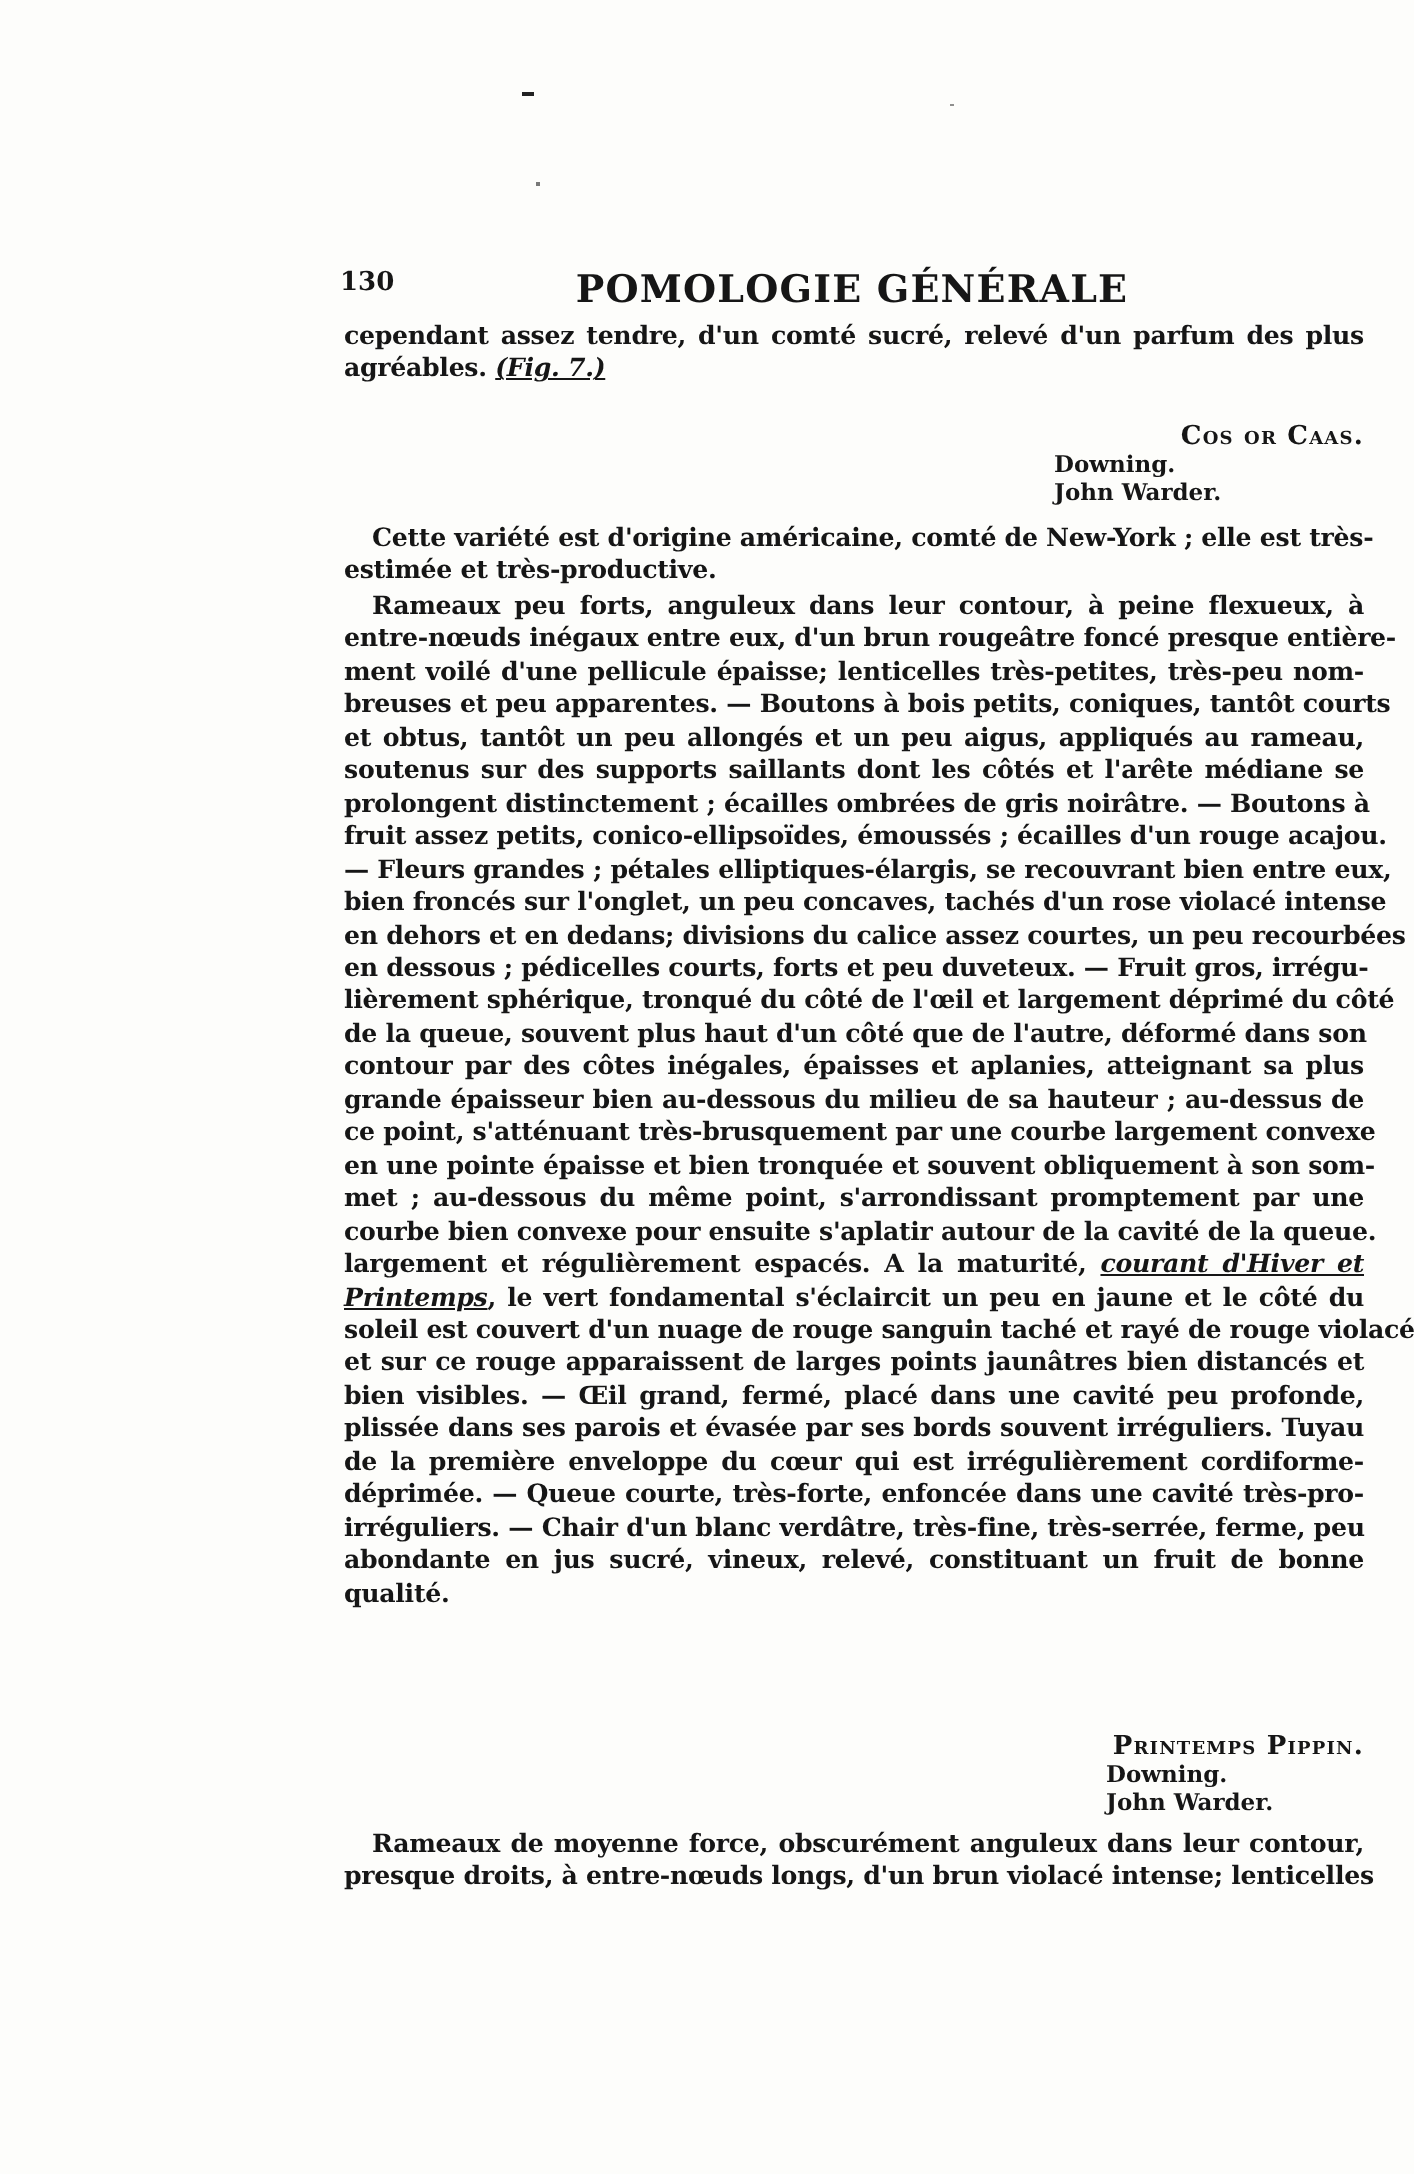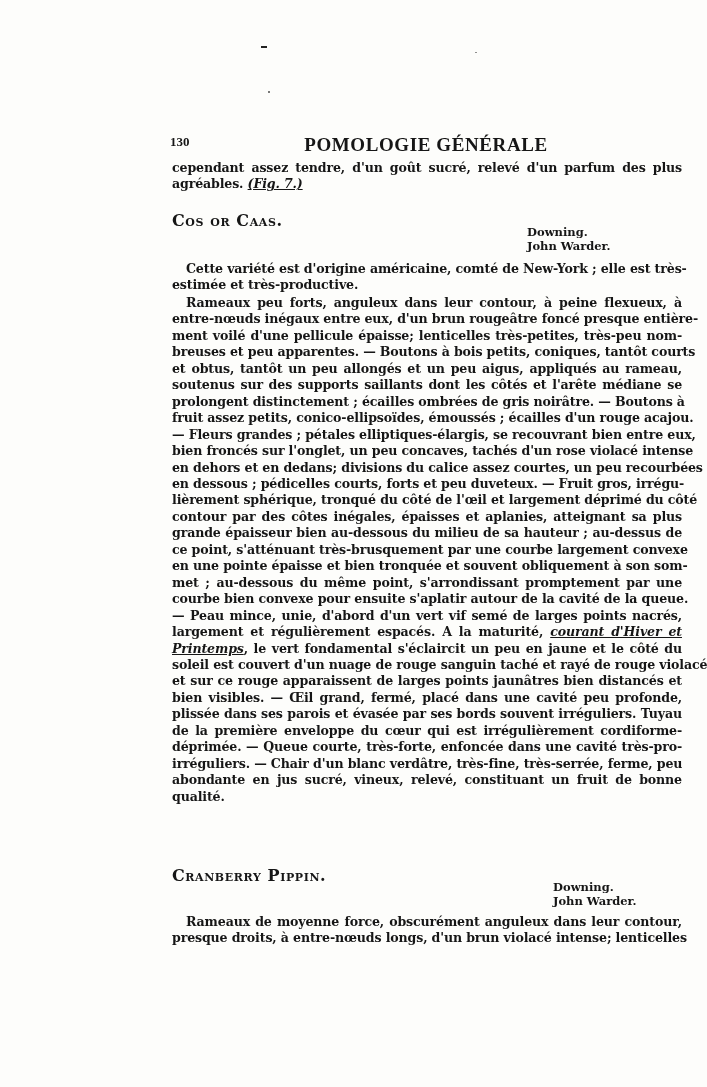--- a/index.html
+++ b/index.html
@@ -1,48 +1,48 @@
 <!DOCTYPE html>
 <html><head>
   <meta charset="utf-8">
   <style>
     html, body { margin: 0; padding: 0; background: #ffffff; }
     body { width: 707px; height: 1087px; position: relative; overflow: hidden;
       font-family: "DejaVu Serif", "Liberation Serif", serif; color: #161616; }
     .page { position: absolute; left: 0; top: 0; width: 707px; height: 1087px; background: #fdfdfb; }
     .speck { position: absolute; background: #222; }
-    .running-head { position: absolute; top: 134px; left: 170px; width: 512px; height: 16px; font-family: Liberation Serif, serif; }
+    .running-head { position: absolute; top: 134px; left: 170px; width: 512px; height: 16px; }
     .page-number { position: absolute; left: 0; top: 0; font-size: 13px; font-weight: bold; }
     .running-title { position: absolute; left: 0; right: 0; top: 0; text-align: center; font-size: 19px;
       letter-spacing: 0.6px; font-weight: bold; }
     .text-block { position: absolute; left: 172px; width: 510px; font-size: 12.6px; line-height: 16.45px;
       text-align: justify; font-weight: bold; letter-spacing: -0.15px; }
     .line { display: block; text-align: justify; text-align-last: justify; white-space: nowrap; }
     .line.last { text-align-last: left; }
-    .section-title { position: absolute; left: 172px; width: 510px; text-align: left; font-size: 16px;
+    .section-title { position: absolute; left: 172px; width: 510px; text-align: right; font-size: 13px;
       font-variant: small-caps; letter-spacing: 0.6px; font-weight: bold; }
     .authority { position: absolute; font-size: 11.5px; font-weight: bold; line-height: 14px; }
     i { font-style: italic; text-decoration: underline; }
   </style>
 </head>
 <body>
 
 <div class="page">
 
   <div class="speck" style="left:261px;top:46px;width:6px;height:2px;"></div>
   <div class="speck" style="left:475px;top:52px;width:2px;height:1px;opacity:.5"></div>
   <div class="speck" style="left:268px;top:91px;width:2px;height:2px;opacity:.6"></div>
 
   <div class="running-head">
     <span class="page-number">130</span>
     <div class="running-title">POMOLOGIE GÉNÉRALE</div>
   </div>
 
   <div class="text-block" style="top:160px;">
-    <span class="line">cependant assez tendre, d'un goût sucré, relevé d'un parfum des plus</span>
+    <span class="line">cependant assez tendre, d'un comté sucré, relevé d'un parfum des plus</span>
     <span class="line last"><span>agréables.</span> <i>(Fig. 7.)</i></span>
   </div>
 
   <div class="section-title" style="top:211px;">Cos or Caas.</div>
   <div class="authority" style="left:527px;top:225px;">
     <div>Downing.</div>
     <div>John Warder.</div>
   </div>
 
   <div class="text-block" id="sec0p0" style="top:261px;">
@@ -56,41 +56,41 @@
       <span class="line">breuses et peu apparentes. — Boutons à bois petits, coniques, tantôt courts</span>
       <span class="line">et obtus, tantôt un peu allongés et un peu aigus, appliqués au rameau,</span>
       <span class="line">soutenus sur des supports saillants dont les côtés et l'arête médiane se</span>
       <span class="line">prolongent distinctement ; écailles ombrées de gris noirâtre. — Boutons à</span>
       <span class="line">fruit assez petits, conico-ellipsoïdes, émoussés ; écailles d'un rouge acajou.</span>
       <span class="line">— Fleurs grandes ; pétales elliptiques-élargis, se recouvrant bien entre eux,</span>
       <span class="line">bien froncés sur l'onglet, un peu concaves, tachés d'un rose violacé intense</span>
       <span class="line">en dehors et en dedans; divisions du calice assez courtes, un peu recourbées</span>
       <span class="line">en dessous ; pédicelles courts, forts et peu duveteux. — Fruit gros, irrégu-</span>
       <span class="line">lièrement sphérique, tronqué du côté de l'œil et largement déprimé du côté</span>
+      <span class="line">de la queue, souvent plus haut d'un côté que de l'autre, déformé dans son</span>
       <span class="line">contour par des côtes inégales, épaisses et aplanies, atteignant sa plus</span>
       <span class="line">grande épaisseur bien au-dessous du milieu de sa hauteur ; au-dessus de</span>
       <span class="line">ce point, s'atténuant très-brusquement par une courbe largement convexe</span>
       <span class="line">en une pointe épaisse et bien tronquée et souvent obliquement à son som-</span>
       <span class="line">met ; au-dessous du même point, s'arrondissant promptement par une</span>
       <span class="line">courbe bien convexe pour ensuite s'aplatir autour de la cavité de la queue.</span>
-      <span class="line">— Peau mince, unie, d'abord d'un vert vif semé de larges points nacrés,</span>
       <span class="line"><span>largement et régulièrement espacés. A la maturité, </span><i>courant d'Hiver et</i></span>
       <span class="line"><i>Printemps</i><span>, le vert fondamental s'éclaircit un peu en jaune et le côté du</span></span>
       <span class="line">soleil est couvert d'un nuage de rouge sanguin taché et rayé de rouge violacé,</span>
       <span class="line">et sur ce rouge apparaissent de larges points jaunâtres bien distancés et</span>
       <span class="line">bien visibles. — Œil grand, fermé, placé dans une cavité peu profonde,</span>
       <span class="line">plissée dans ses parois et évasée par ses bords souvent irréguliers. Tuyau</span>
       <span class="line">de la première enveloppe du cœur qui est irrégulièrement cordiforme-</span>
       <span class="line">déprimée. — Queue courte, très-forte, enfoncée dans une cavité très-pro-</span>
       <span class="line">irréguliers. — Chair d'un blanc verdâtre, très-fine, très-serrée, ferme, peu</span>
       <span class="line">abondante en jus sucré, vineux, relevé, constituant un fruit de bonne</span>
       <span class="line last">qualité.</span>
     </div>
 
-  <div class="section-title" style="top:866px;">Cranberry Pippin.</div>
+  <div class="section-title" style="top:866px;">Printemps Pippin.</div>
   <div class="authority" style="left:553px;top:880px;">
     <div>Downing.</div>
     <div>John Warder.</div>
   </div>
 
   <div class="text-block" id="sec1p0" style="top:914px;">
       <span class="line" style="text-indent: 14px;">Rameaux de moyenne force, obscurément anguleux dans leur contour,</span>
       <span class="line last">presque droits, à entre-nœuds longs, d'un brun violacé intense; lenticelles</span>
     </div>
 </div>

